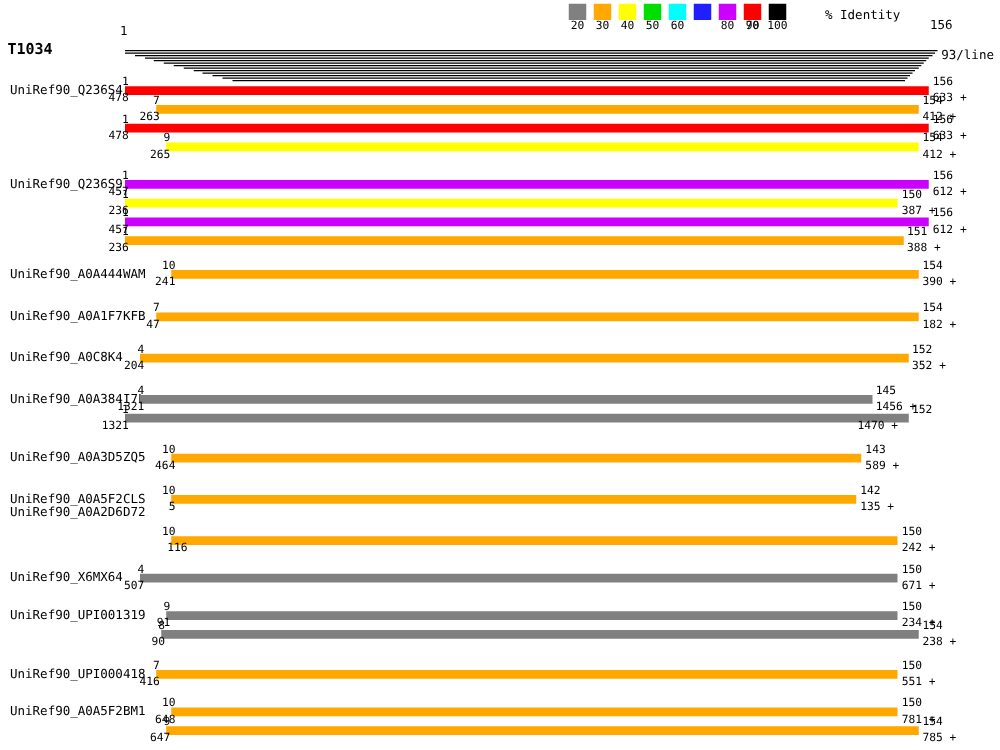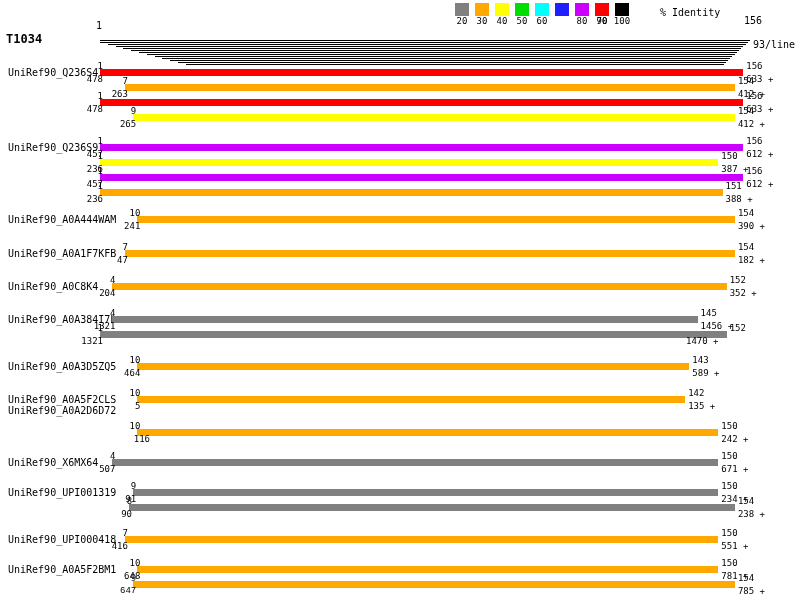--- a/index.html
+++ b/index.html
@@ -176,17 +176,17 @@
       <div class="num" style="left: 721.35px; top: 529px;">150</div>
       <div class="num" style="left: 721.35px; top: 542px;">551 +</div>
       <div class="row-label" style="left: 8px; top: 564px;">UniRef90_A0A5F2BM1</div>
       <div class="bar" style="left: 137.35px; top: 566px; width: 581px; background: rgb(255, 168, 0);"></div>
       <div class="num start" style="left: 60.35px; top: 559px;">10</div>
       <div class="num start" style="left: 60.35px; top: 572px;">648</div>
       <div class="num" style="left: 721.35px; top: 559px;">150</div>
       <div class="num" style="left: 721.35px; top: 572px;">781 +</div>
       <div class="bar" style="left: 133.2px; top: 581px; width: 601.75px; background: rgb(255, 168, 0);"></div>
       <div class="num start" style="left: 56.2px; top: 574px;">9</div>
-      <div class="num start" style="left: 56.2px; top: 587px; font-family: Liberation Mono, monospace;">647</div>
+      <div class="num start" style="left: 56.2px; top: 587px;">647</div>
       <div class="num" style="left: 737.95px; top: 574px;">154</div>
       <div class="num" style="left: 737.95px; top: 587px;">785 +</div>
     </div>
 </div>
 
 </body></html>

